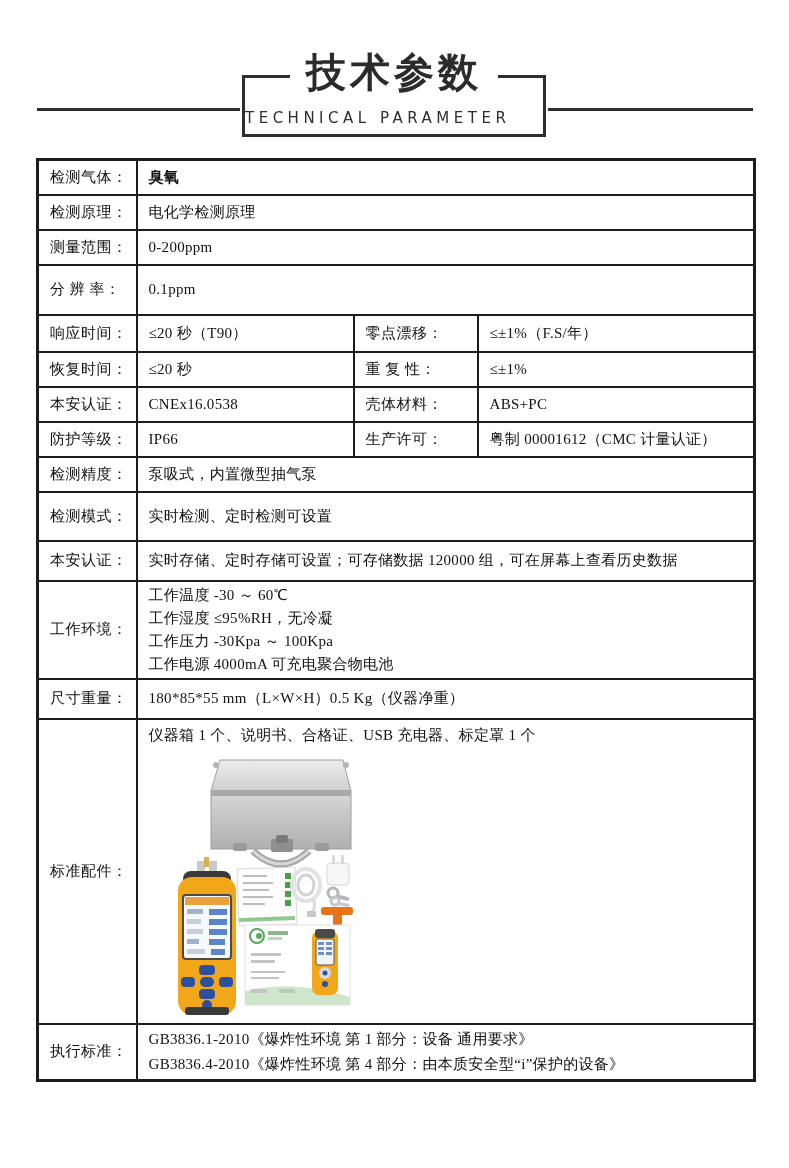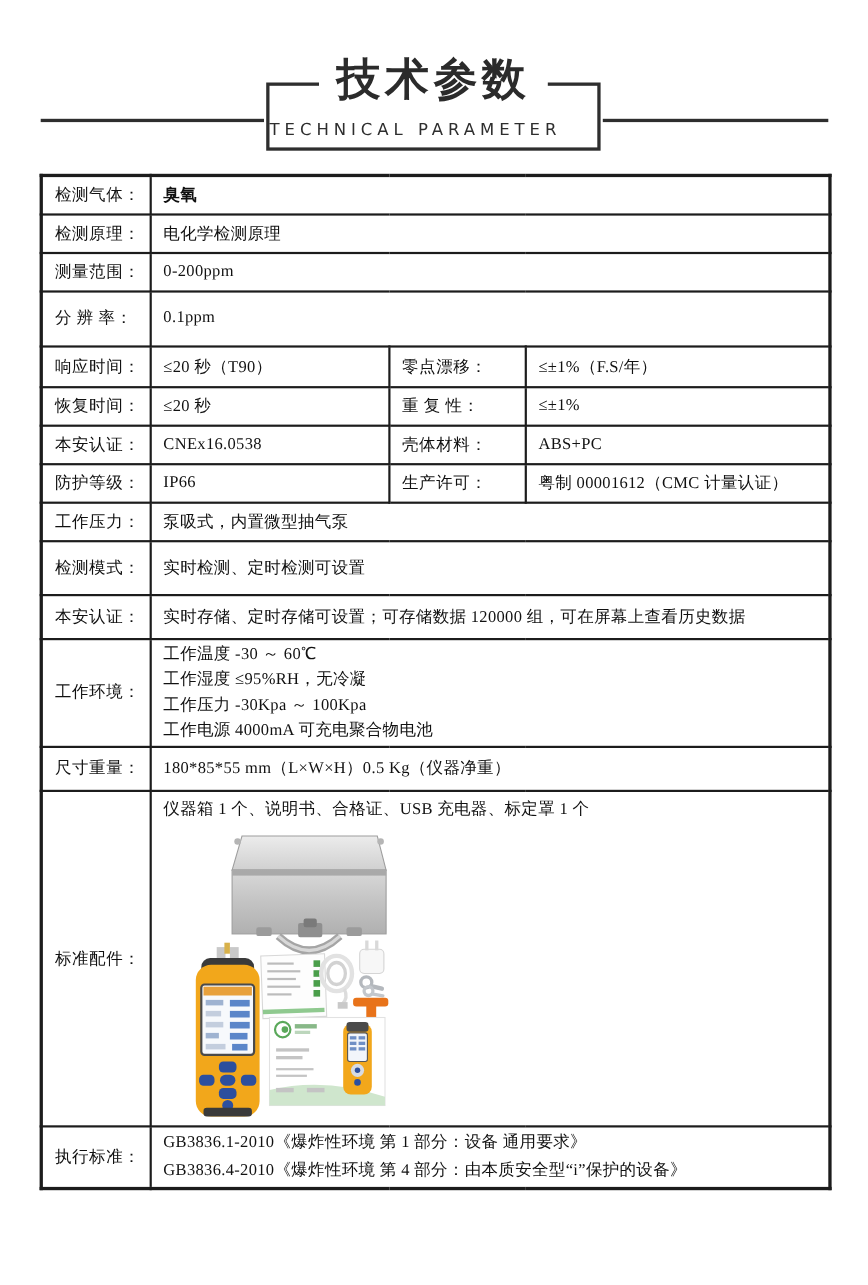--- a/index.html
+++ b/index.html
@@ -102,21 +102,21 @@
       <td class="lbl">壳体材料：</td>
       <td class="val">ABS+PC</td>
     </tr>
     <tr style="height:35px">
       <td class="lbl">防护等级：</td>
       <td class="val">IP66</td>
       <td class="lbl">生产许可：</td>
       <td class="val">粤制 00001612（CMC 计量认证）</td>
     </tr>
     <tr style="height:35px">
-      <td class="lbl">工作压力：</td>
+      <td class="lbl">检测精度：</td>
       <td class="val" colspan="3">泵吸式，内置微型抽气泵</td>
     </tr>
     <tr style="height:49px">
       <td class="lbl">检测模式：</td>
       <td class="val" colspan="3">实时检测、定时检测可设置</td>
     </tr>
     <tr style="height:40px">
       <td class="lbl">本安认证：</td>
       <td class="val" colspan="3">实时存储、定时存储可设置；可存储数据 120000 组，可在屏幕上查看历史数据</td>
     </tr>

